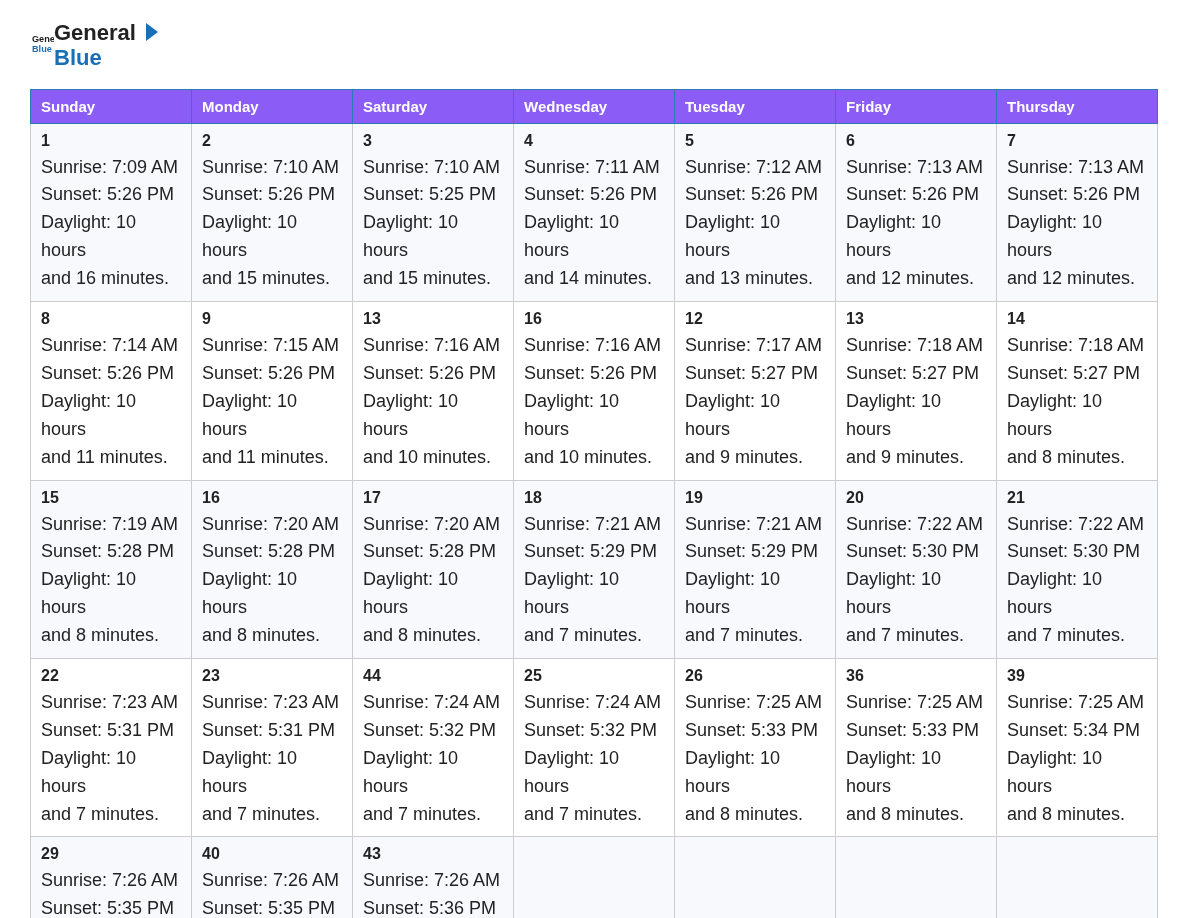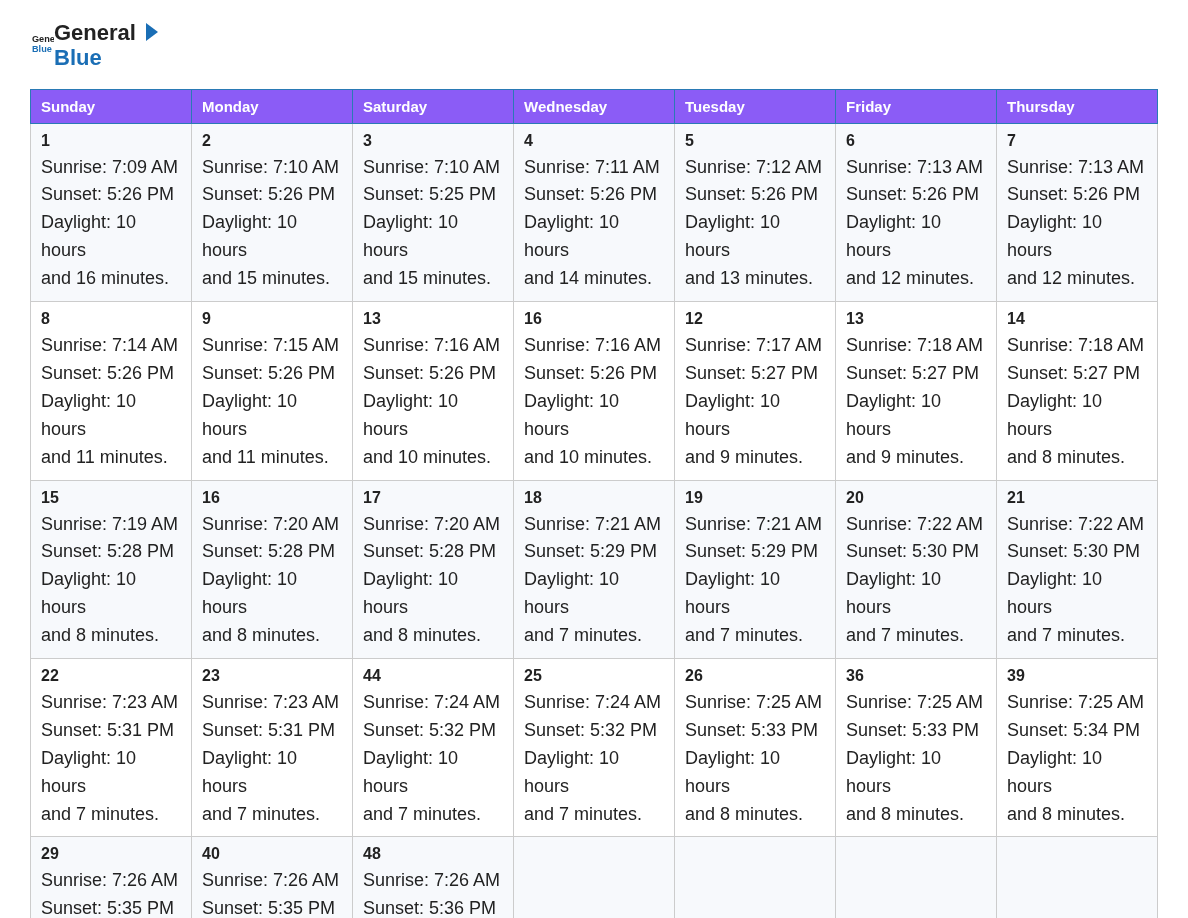--- a/index.html
+++ b/index.html
@@ -245,21 +245,21 @@
       <tr>
         <td>
         <span class="day-number">29</span>
         <span class="day-info">Sunrise: 7:26 AM<br>Sunset: 5:35 PM<br>Daylight: 10 hours<br>and 8 minutes.</span>
       </td>
         <td>
         <span class="day-number">40</span>
         <span class="day-info">Sunrise: 7:26 AM<br>Sunset: 5:35 PM<br>Daylight: 10 hours<br>and 9 minutes.</span>
       </td>
         <td>
-        <span class="day-number">48</span>
+        <span class="day-number">43</span>
         <span class="day-info">Sunrise: 7:26 AM<br>Sunset: 5:36 PM<br>Daylight: 10 hours<br>and 9 minutes.</span>
       </td>
         <td></td>
         <td></td>
         <td></td>
         <td></td>
       </tr>
     </tbody>
 </table>
 

